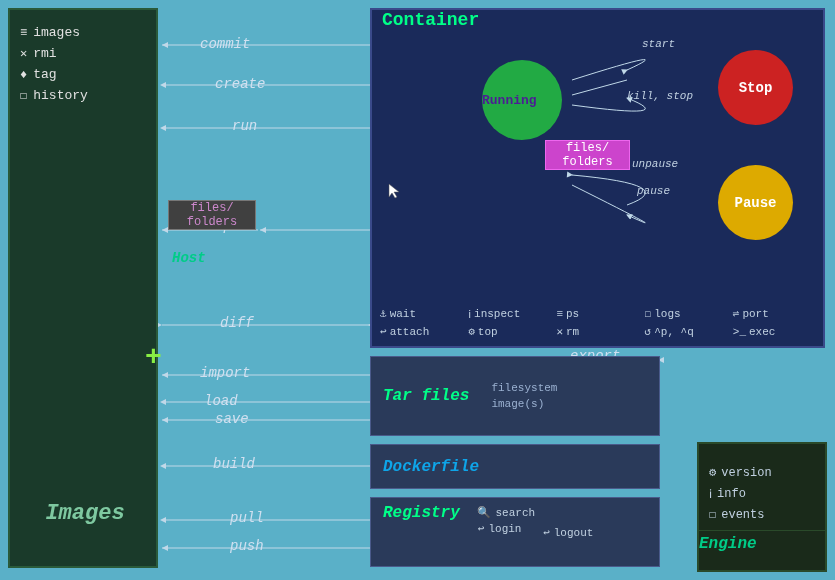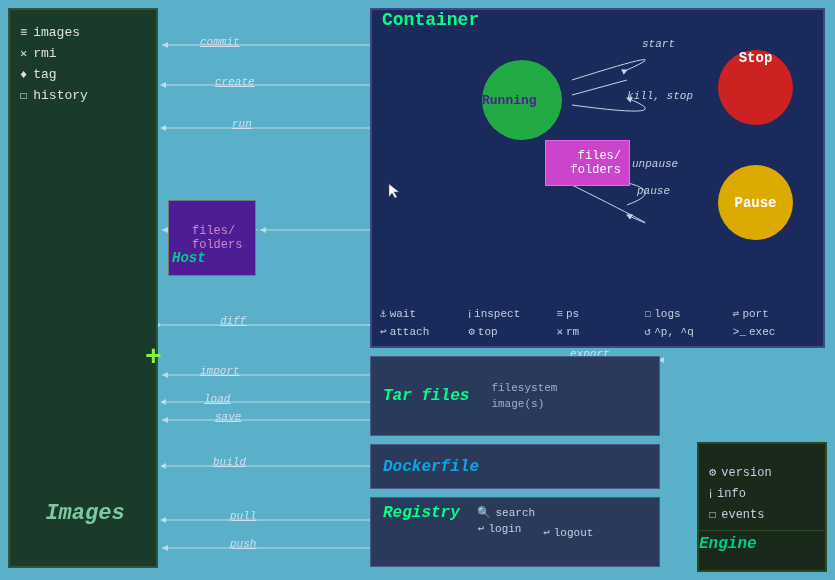--- a/index.html
+++ b/index.html
@@ -99,21 +99,21 @@
       top: 50px;
     }
 
     .stop-circle {
       position: absolute;
       width: 75px;
       height: 75px;
       border-radius: 50%;
       background: #cc2222;
       display: flex;
-      align-items: flex-start;
+      align-items: center;
       justify-content: center;
       color: white;
       font-size: 14px;
       font-weight: bold;
       right: 30px;
       top: 40px;
     }
 
     .pause-circle {
       position: absolute;
@@ -268,23 +268,22 @@
       font-weight: bold;
       font-style: italic;
       padding: 4px 0;
       border-top: 1px solid #2a4a2a;
     }
 
     
     .flow-label {
       position: absolute;
       color: #d0e0f0;
-      font-size: 11px;
+      font-size: 14px;
       font-style: italic;
-      text-decoration: underline;
     }
 
     
     .plus-sign {
       position: absolute;
       color: #88ee44;
       font-size: 28px;
       font-weight: bold;
       left: 145px;
       top: 342px;
@@ -378,30 +377,30 @@
   <div class="flow-label" style="left:204px; top:393px;">load</div>
   <div class="flow-label" style="left:215px; top:411px;">save</div>
   <div class="flow-label" style="left:213px; top:456px;">build</div>
   <div class="flow-label" style="left:230px; top:510px;">pull</div>
   <div class="flow-label" style="left:230px; top:538px;">push</div>
 
   <div class="flow-label" style="left:570px; top:348px;">export</div>
 
   <div class="plus-sign">+</div>
 
-  <div style="position:absolute; left:168px; top:200px; width:88px; background:#4c1d95; border:1px solid #777; padding:23px; color:#cc88cc; font-size:12px; text-align:center;">
+  <div style="position:absolute; left:168px; top:200px; width:88px; background:#404040; border:1px solid #777; padding:0; color:#cc88cc; font-size:12px; text-align:center;">
     <span>files/
 folders</span>
   </div>
   <div style="position:absolute; left:172px; top:250px; color:#00cc88; font-size:14px; font-weight:bold; font-style:italic;">Host</div>
 
   <div class="container-panel">
     <div class="container-title">Container</div>
 
-    <div style="position:absolute; left:173px; top:130px; width:85px; background:#cc44cc; border:1px solid #ee66ee; padding:8px; color:white; font-size:12px; text-align:right; z-index:2;">files/<br>folders</div>
+    <div style="position:absolute; left:173px; top:130px; width:85px; background:#cc44cc; border:1px solid #ee66ee; color:white; font-size:12px; text-align:center; z-index:2;">files/<br>folders</div>
 
     <div class="running-circle">
       <span>Running</span>
     </div>
 
     <div class="stop-circle">
       <span>Stop</span>
     </div>
 
     <div class="pause-circle">

